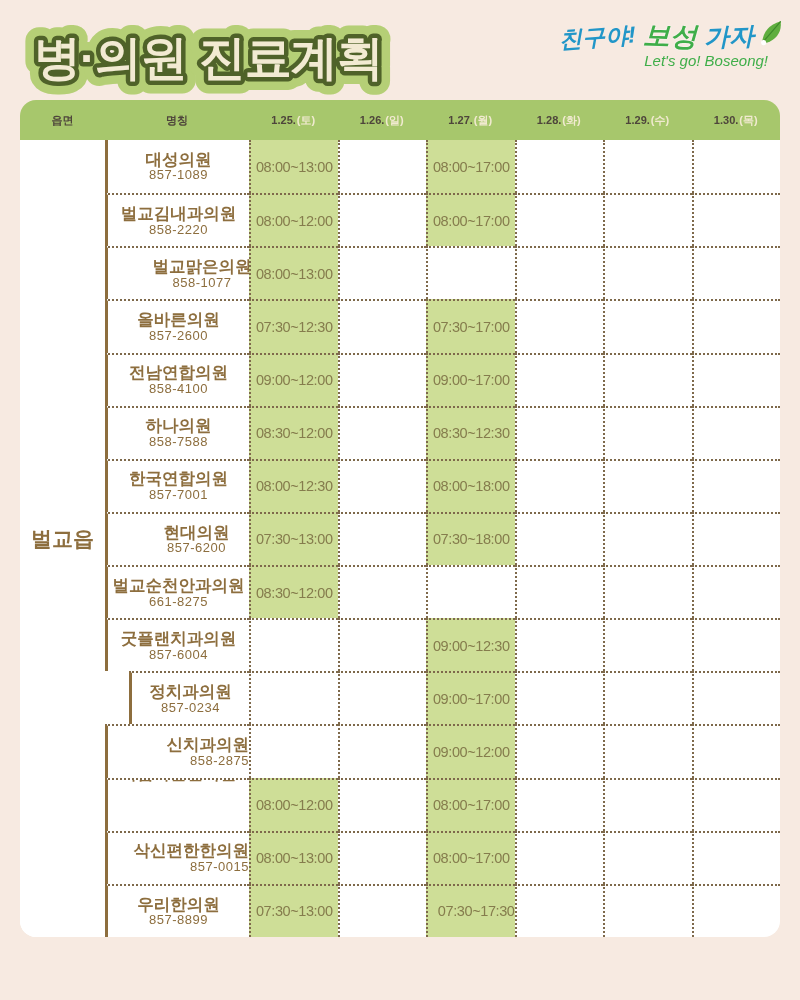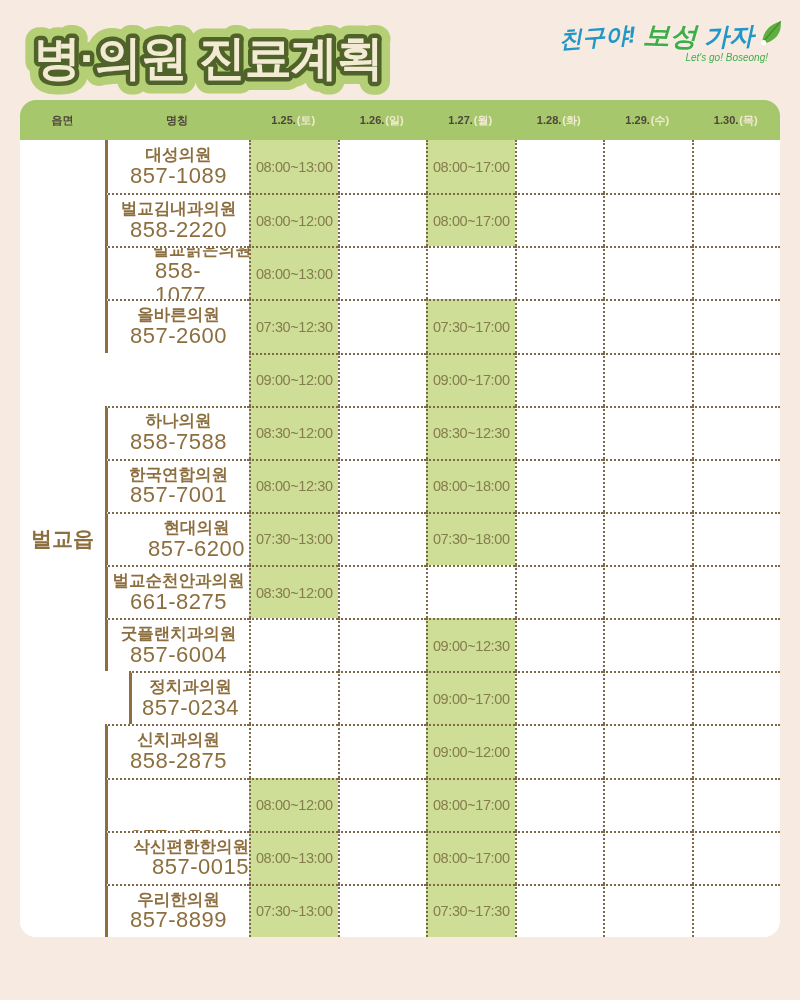--- a/index.html
+++ b/index.html
@@ -35,21 +35,21 @@
   .logo-line{white-space:nowrap;font-weight:bold;}
   .logo-w1{color:var(--logo-blue);font-size:23px;display:inline-block;
     transform:rotate(-4deg);font-style:italic;}
   .logo-w2{color:var(--logo-green);font-size:27px;display:inline-block;
     transform:rotate(2deg);margin-left:3px;font-style:italic;
     text-shadow:0 0 2px #fff;}
   .logo-w3{color:var(--logo-blue);font-size:25px;display:inline-block;
     transform:rotate(-2deg);margin-left:2px;font-style:italic;}
   .leaf-icon{display:inline-block;vertical-align:middle;margin-left:2px;
     transform:rotate(-10deg) translateY(-6px);}
-  .logo-sub{color:var(--logo-green);font-size:10px;font-style:italic;
+  .logo-sub{color:var(--logo-green);font-size:15px;font-style:italic;
     margin-top:-3px;margin-right:18px;}
 
   
   .schedule-table{position:absolute;left:20px;top:100px;width:760px;}
   .thead{
     height:40px;background:var(--header-green);
     border-radius:16px 16px 0 0;
     display:grid;grid-template-columns:85px 144px repeat(6,1fr);
     align-items:center;
   }
@@ -70,21 +70,21 @@
     font-weight:bold;font-size:21px;color:var(--brown);
     background:#fff;
   }
   .cell{min-width:0;min-height:0;}
   .name-cell{
     grid-column:2;border-left:3px solid var(--brown);
     display:flex;flex-direction:column;align-items:center;justify-content:center;
     line-height:1.08;background:#fff;overflow:hidden;
   }
   .clinic-name{font-weight:bold;font-size:16.5px;color:var(--brown);white-space:nowrap;}
-  .clinic-phone{font-size:22px;color:var(--brown);letter-spacing:0.5px;}
+  .clinic-phone{font-size:13px;color:var(--brown);letter-spacing:0.5px;}
   .time-cell{
     border-left:2px dotted var(--dot-border);
     display:flex;align-items:center;justify-content:center;
     font-size:14.5px;color:var(--time-text);letter-spacing:-0.4px;
     white-space:nowrap;
   }
   .green{background:var(--cell-green);}
   .bt{border-top:2px dotted var(--dot-border);}
 </style>
 </head>
@@ -196,20 +196,24 @@
         <div class="cell time-cell bt green" style="grid-area: 4 / 3;">
           <span>07:30~12:30</span>
         </div>
         <div class="cell time-cell bt" style="grid-area: 4 / 4;"></div>
         <div class="cell time-cell bt green" style="grid-area: 4 / 5;">
           <span>07:30~17:00</span>
         </div>
         <div class="cell time-cell bt" style="grid-area: 4 / 6;"></div>
         <div class="cell time-cell bt" style="grid-area: 4 / 7;"></div>
         <div class="cell time-cell bt" style="grid-area: 4 / 8;"></div>
+        <div class="cell name-cell bt" style="grid-area: 5 / 2;">
+          <div class="clinic-name">전남연합의원</div>
+          <div class="clinic-phone">858-4100</div>
+        </div>
         <div class="cell time-cell bt green" style="grid-area: 5 / 3;">
           <span>09:00~12:00</span>
         </div>
         <div class="cell time-cell bt" style="grid-area: 5 / 4;"></div>
         <div class="cell time-cell bt green" style="grid-area: 5 / 5;">
           <span>09:00~17:00</span>
         </div>
         <div class="cell time-cell bt" style="grid-area: 5 / 6;"></div>
         <div class="cell time-cell bt" style="grid-area: 5 / 7;"></div>
         <div class="cell time-cell bt" style="grid-area: 5 / 8;"></div>
@@ -284,21 +288,21 @@
           <div class="clinic-phone">857-0234</div>
         </div>
         <div class="cell time-cell bt" style="grid-area: 11 / 3;"></div>
         <div class="cell time-cell bt" style="grid-area: 11 / 4;"></div>
         <div class="cell time-cell bt green" style="grid-area: 11 / 5;">
           <span>09:00~17:00</span>
         </div>
         <div class="cell time-cell bt" style="grid-area: 11 / 6;"></div>
         <div class="cell time-cell bt" style="grid-area: 11 / 7;"></div>
         <div class="cell time-cell bt" style="grid-area: 11 / 8;"></div>
-        <div class="cell name-cell bt" style="grid-area: 12 / 2;">
+        <div class="cell name-cell bt" style="grid-area: 12 / 2; align-items: flex-end;">
           <div class="clinic-name">신치과의원</div>
           <div class="clinic-phone">858-2875</div>
         </div>
         <div class="cell time-cell bt" style="grid-area: 12 / 3;"></div>
         <div class="cell time-cell bt" style="grid-area: 12 / 4;"></div>
         <div class="cell time-cell bt green" style="grid-area: 12 / 5;">
           <span>09:00~12:00</span>
         </div>
         <div class="cell time-cell bt" style="grid-area: 12 / 6;"></div>
         <div class="cell time-cell bt" style="grid-area: 12 / 7;"></div>
@@ -332,21 +336,21 @@
         <div class="cell time-cell bt" style="grid-area: 14 / 7;"></div>
         <div class="cell time-cell bt" style="grid-area: 14 / 8;"></div>
         <div class="cell name-cell bt" style="grid-area: 15 / 2;">
           <div class="clinic-name">우리한의원</div>
           <div class="clinic-phone">857-8899</div>
         </div>
         <div class="cell time-cell bt green" style="grid-area: 15 / 3;">
           <span>07:30~13:00</span>
         </div>
         <div class="cell time-cell bt" style="grid-area: 15 / 4;"></div>
-        <div class="cell time-cell bt green" style="grid-area: 15 / 5;">
+        <div class="cell time-cell bt green" style="grid-area: 15 / 5; justify-content: flex-end;">
           <span>07:30~17:30</span>
         </div>
         <div class="cell time-cell bt" style="grid-area: 15 / 6;"></div>
         <div class="cell time-cell bt" style="grid-area: 15 / 7;"></div>
         <div class="cell time-cell bt" style="grid-area: 15 / 8;"></div>
       </div>
   </div>
 
 </div>
 

